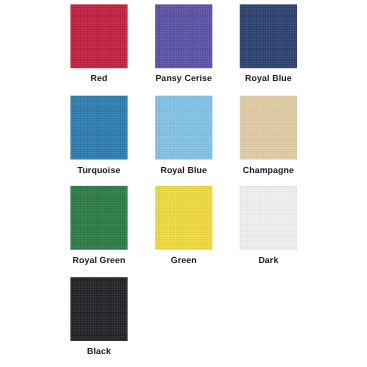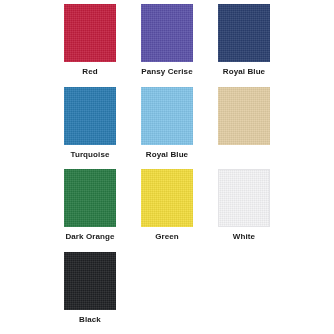--- a/index.html
+++ b/index.html
@@ -107,31 +107,32 @@
       <div class="swatch-cell">
         <div class="swatch-chip" style="background-color: rgb(42, 123, 176);"></div>
         <div class="swatch-label">Turquoise</div>
       </div>
       <div class="swatch-cell">
         <div class="swatch-chip" style="background-color: rgb(130, 196, 232);"></div>
         <div class="swatch-label">Royal Blue</div>
       </div>
       <div class="swatch-cell">
         <div class="swatch-chip" style="background-color: rgb(226, 205, 164);"></div>
+        <div class="swatch-label">Champagne</div>
       </div>
       <div class="swatch-cell">
         <div class="swatch-chip" style="background-color: rgb(40, 122, 68);"></div>
-        <div class="swatch-label">Dark Orange</div>
+        <div class="swatch-label">Royal Green</div>
       </div>
       <div class="swatch-cell">
         <div class="swatch-chip" style="background-color: rgb(242, 220, 60);"></div>
         <div class="swatch-label">Green</div>
       </div>
       <div class="swatch-cell">
         <div class="swatch-chip light-chip" style="background-color: rgb(244, 244, 246);"></div>
-        <div class="swatch-label">White</div>
+        <div class="swatch-label">Dark</div>
       </div>
       <div class="swatch-cell">
         <div class="swatch-chip" style="background-color: rgb(31, 33, 36);"></div>
         <div class="swatch-label">Black</div>
       </div>
     </div>
 </div>
 
 </body></html>

